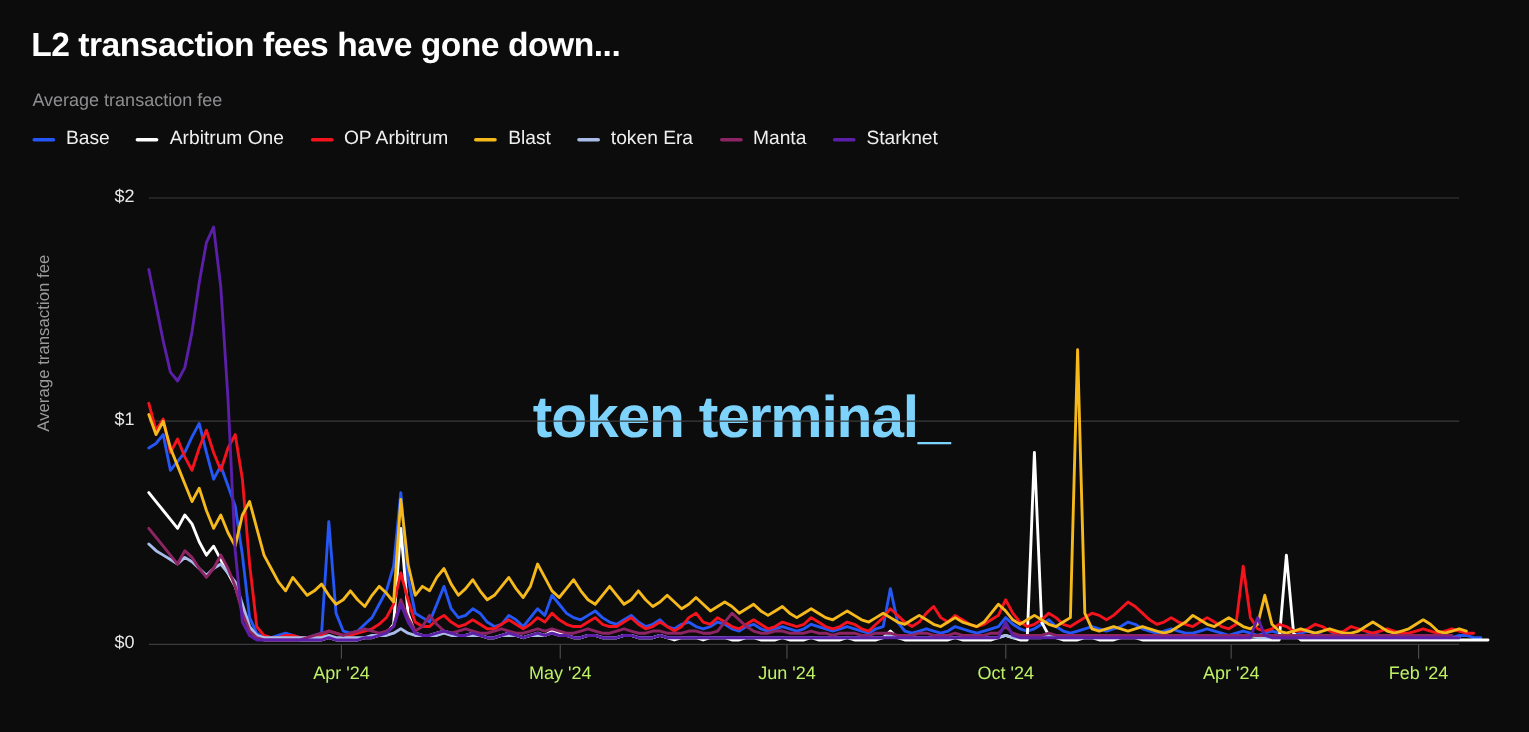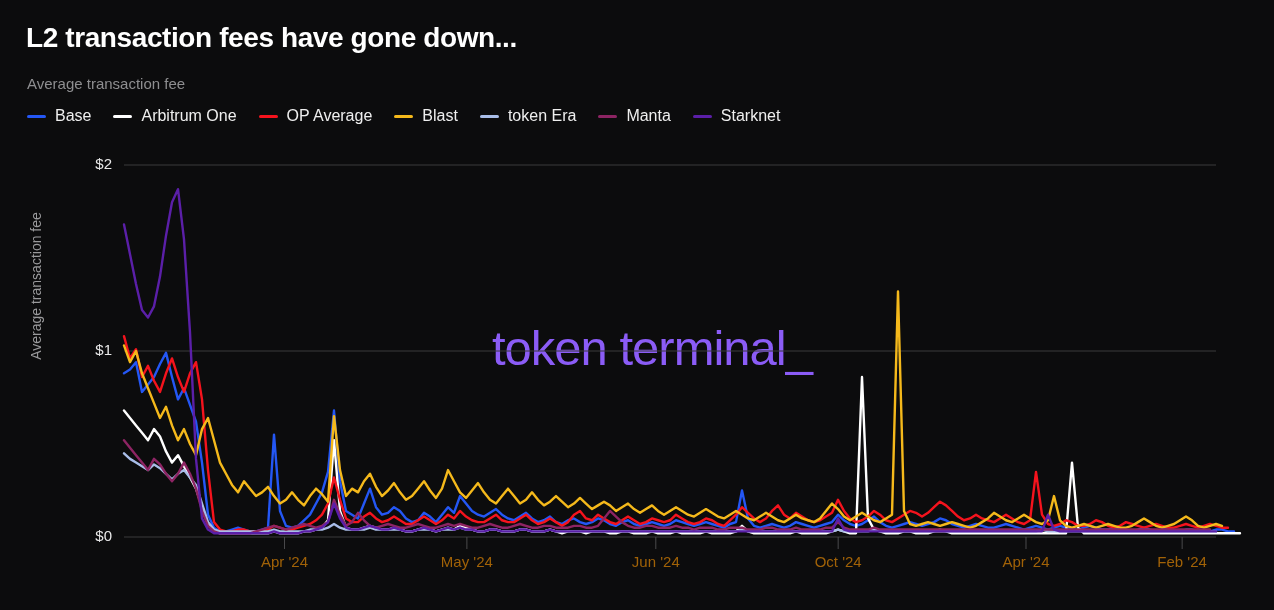--- a/index.html
+++ b/index.html
@@ -89,42 +89,41 @@
   .y-tick-label {
     position: absolute;
     font-size: 15px;
     color: #e8e8e8;
     text-align: right;
     width: 50px;
   }
   .x-tick-label {
     position: absolute;
     font-size: 15px;
-    color: #a16207;
+    color: #bef264;
     text-align: center;
     width: 120px;
   }
   .watermark {
     position: absolute;
     left: 0;
     top: 0;
     width: 1274px;
     height: 610px;
     pointer-events: none;
   }
   .watermark-text {
     position: absolute;
     left: 444px;
     top: 320px;
     font-size: 49px;
-    font-weight: normal;
+    font-weight: bold;
     letter-spacing: -1px;
-    color: #8b5cf6;
-    white-space: nowrap;
-    margin-left: 48px;
+    color: #7dd3fc;
+    white-space: nowrap;
   }
 </style>
 </head>
 <body>
 
 <div id="root">
 
   <div class="title">L2 transaction fees have gone down...</div>
   <div class="subtitle">Average transaction fee</div>
 
@@ -132,21 +131,21 @@
       <div class="legend-item">
         <span class="legend-swatch" style="background: rgb(36, 87, 245);"></span>
         <span class="legend-label">Base</span>
       </div>
       <div class="legend-item">
         <span class="legend-swatch" style="background: rgb(255, 255, 255);"></span>
         <span class="legend-label">Arbitrum One</span>
       </div>
       <div class="legend-item">
         <span class="legend-swatch" style="background: rgb(245, 19, 29);"></span>
-        <span class="legend-label">OP Average</span>
+        <span class="legend-label">OP Arbitrum</span>
       </div>
       <div class="legend-item">
         <span class="legend-swatch" style="background: rgb(245, 185, 27);"></span>
         <span class="legend-label">Blast</span>
       </div>
       <div class="legend-item">
         <span class="legend-swatch" style="background: rgb(169, 189, 232);"></span>
         <span class="legend-label">token Era</span>
       </div>
       <div class="legend-item">

